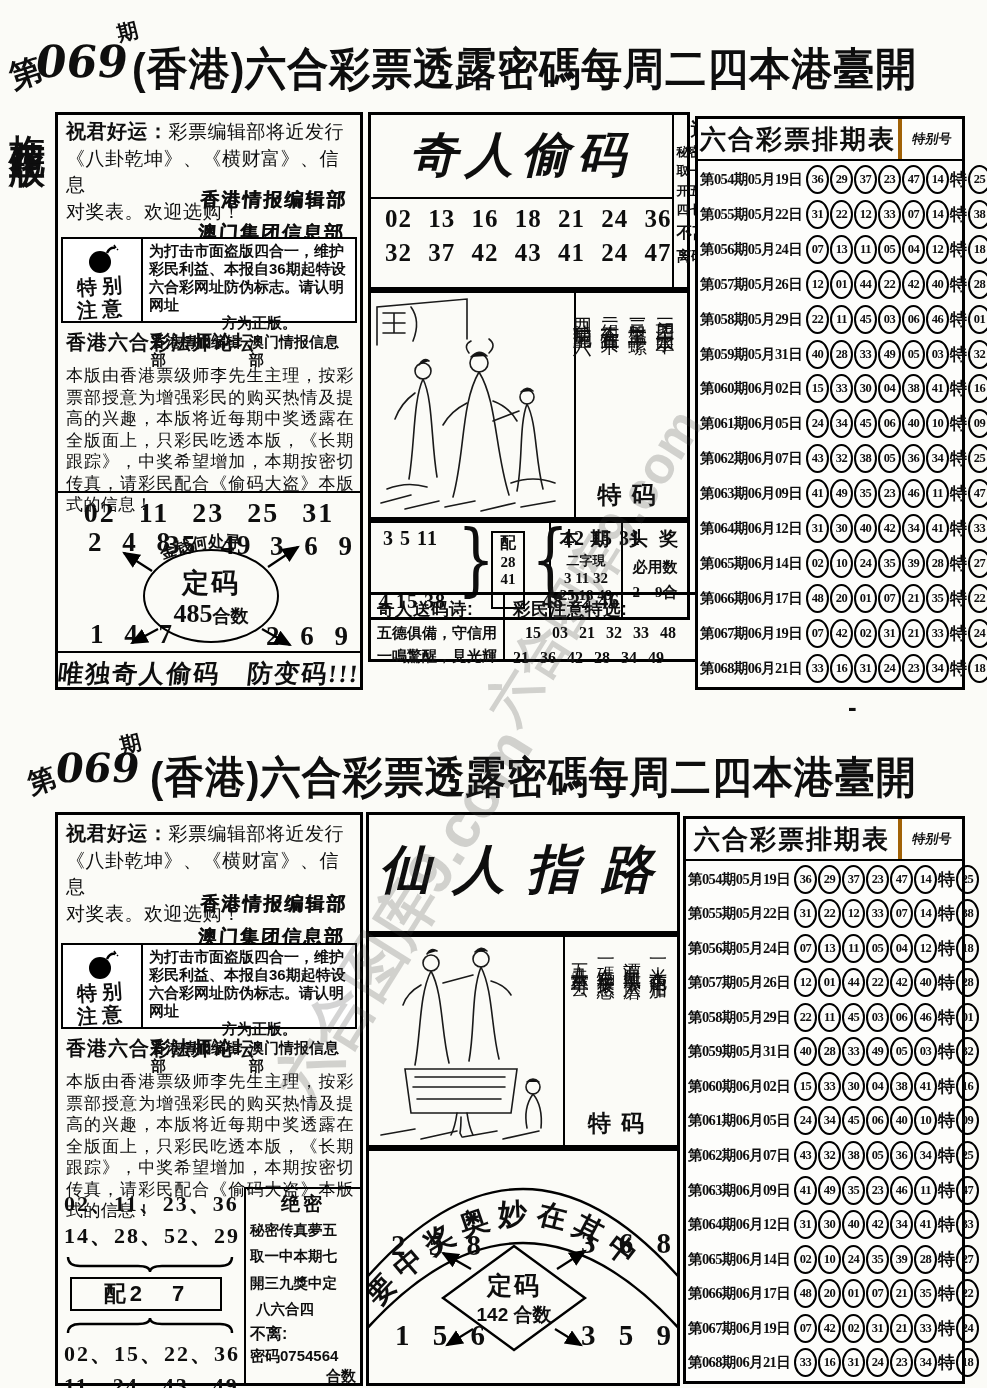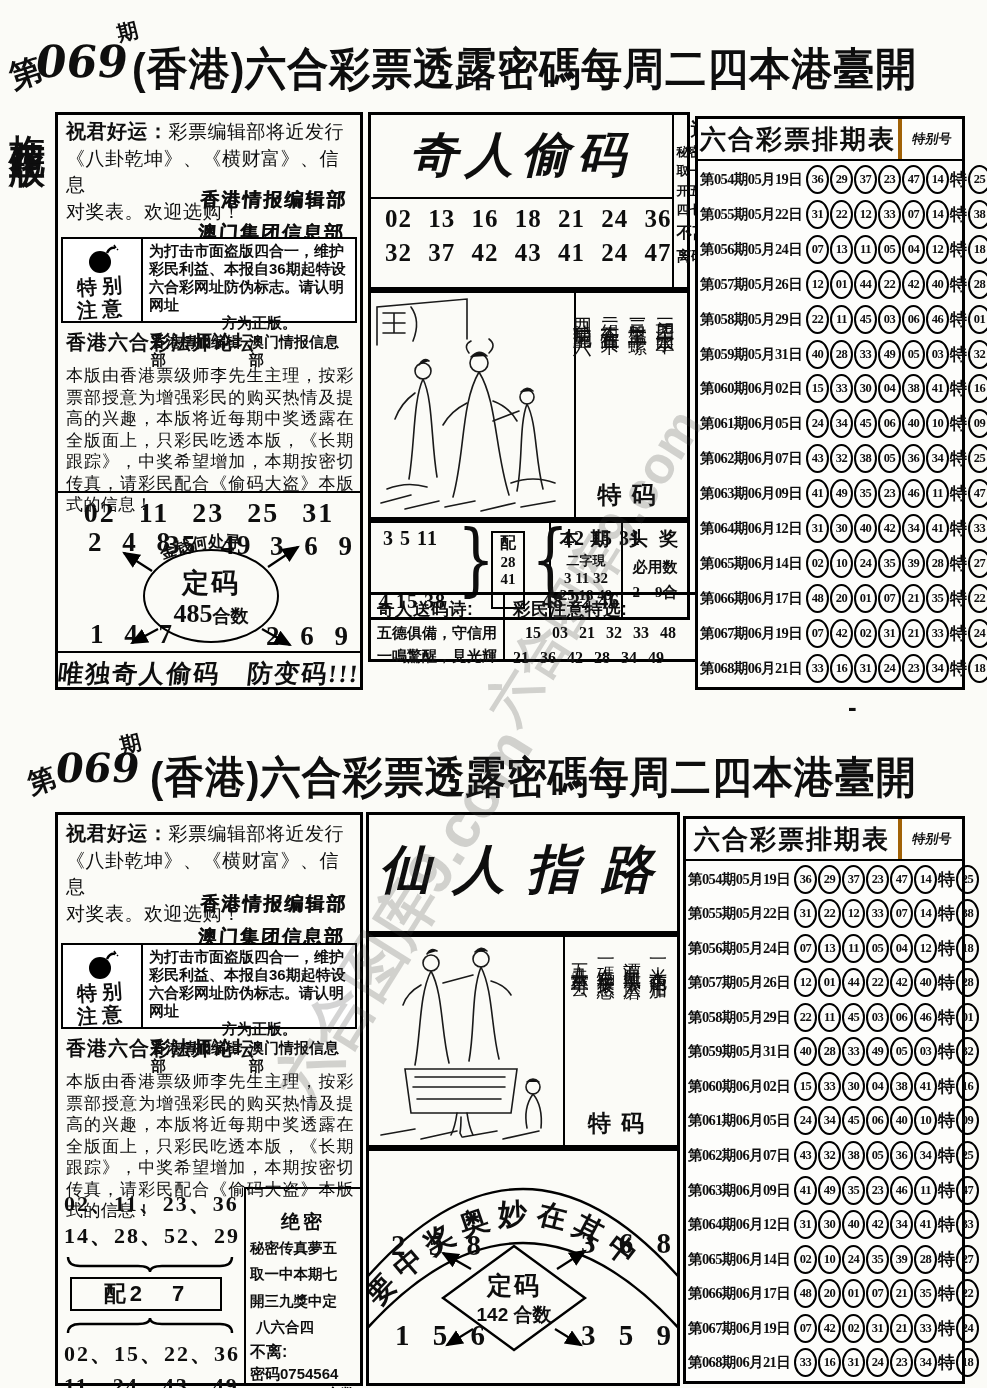--- a/index.html
+++ b/index.html
@@ -60,21 +60,21 @@
   .sched-head-sp{width:60px;display:flex;align-items:center;justify-content:center;font-weight:700;font-size:13px;transform:skewX(-10deg);}
   .sched-body{flex:1;display:flex;flex-direction:column;justify-content:space-around;padding:1px 2px;}
   .sched-row{display:flex;align-items:center;}
   .sched-label{font-family:"Liberation Serif",serif;font-weight:700;font-size:14.5px;width:106px;flex:none;letter-spacing:-0.6px;white-space:nowrap;}
   .sched-nums{display:flex;gap:1px;flex:none;}
   .circ{display:inline-flex;align-items:center;justify-content:center;width:19px;height:25px;flex:none;
         border:2px solid #000;border-radius:50%;font-family:"Liberation Serif",serif;font-weight:700;font-size:12.5px;letter-spacing:-0.5px;}
   .te{font-weight:900;font-size:17px;margin:0 1px;flex:none;}
   
   .bl-num{position:absolute;font-family:"Liberation Serif",serif;font-weight:600;font-size:22px;letter-spacing:2px;white-space:nowrap;}
-  .jm{box-sizing:border-box;padding:20px 4px;}
+  .jm{box-sizing:border-box;padding:2px 4px;}
   .jm-title{font-weight:900;font-size:19px;text-align:center;letter-spacing:3px;}
   .jm-line{font-size:14.5px;font-weight:700;line-height:1.82;white-space:nowrap;}
   .dia-num{position:absolute;font-family:"Liberation Serif",serif;font-weight:600;font-size:29px;letter-spacing:8px;white-space:nowrap;}
   .wm{position:absolute;color:rgba(60,60,60,0.22);font-weight:900;white-space:nowrap;transform-origin:0 0;pointer-events:none;z-index:5;}
   .dash{position:absolute;font-weight:900;font-size:26px;}
   svg{display:block;}
 </style>
 </head>
 <body>
 

